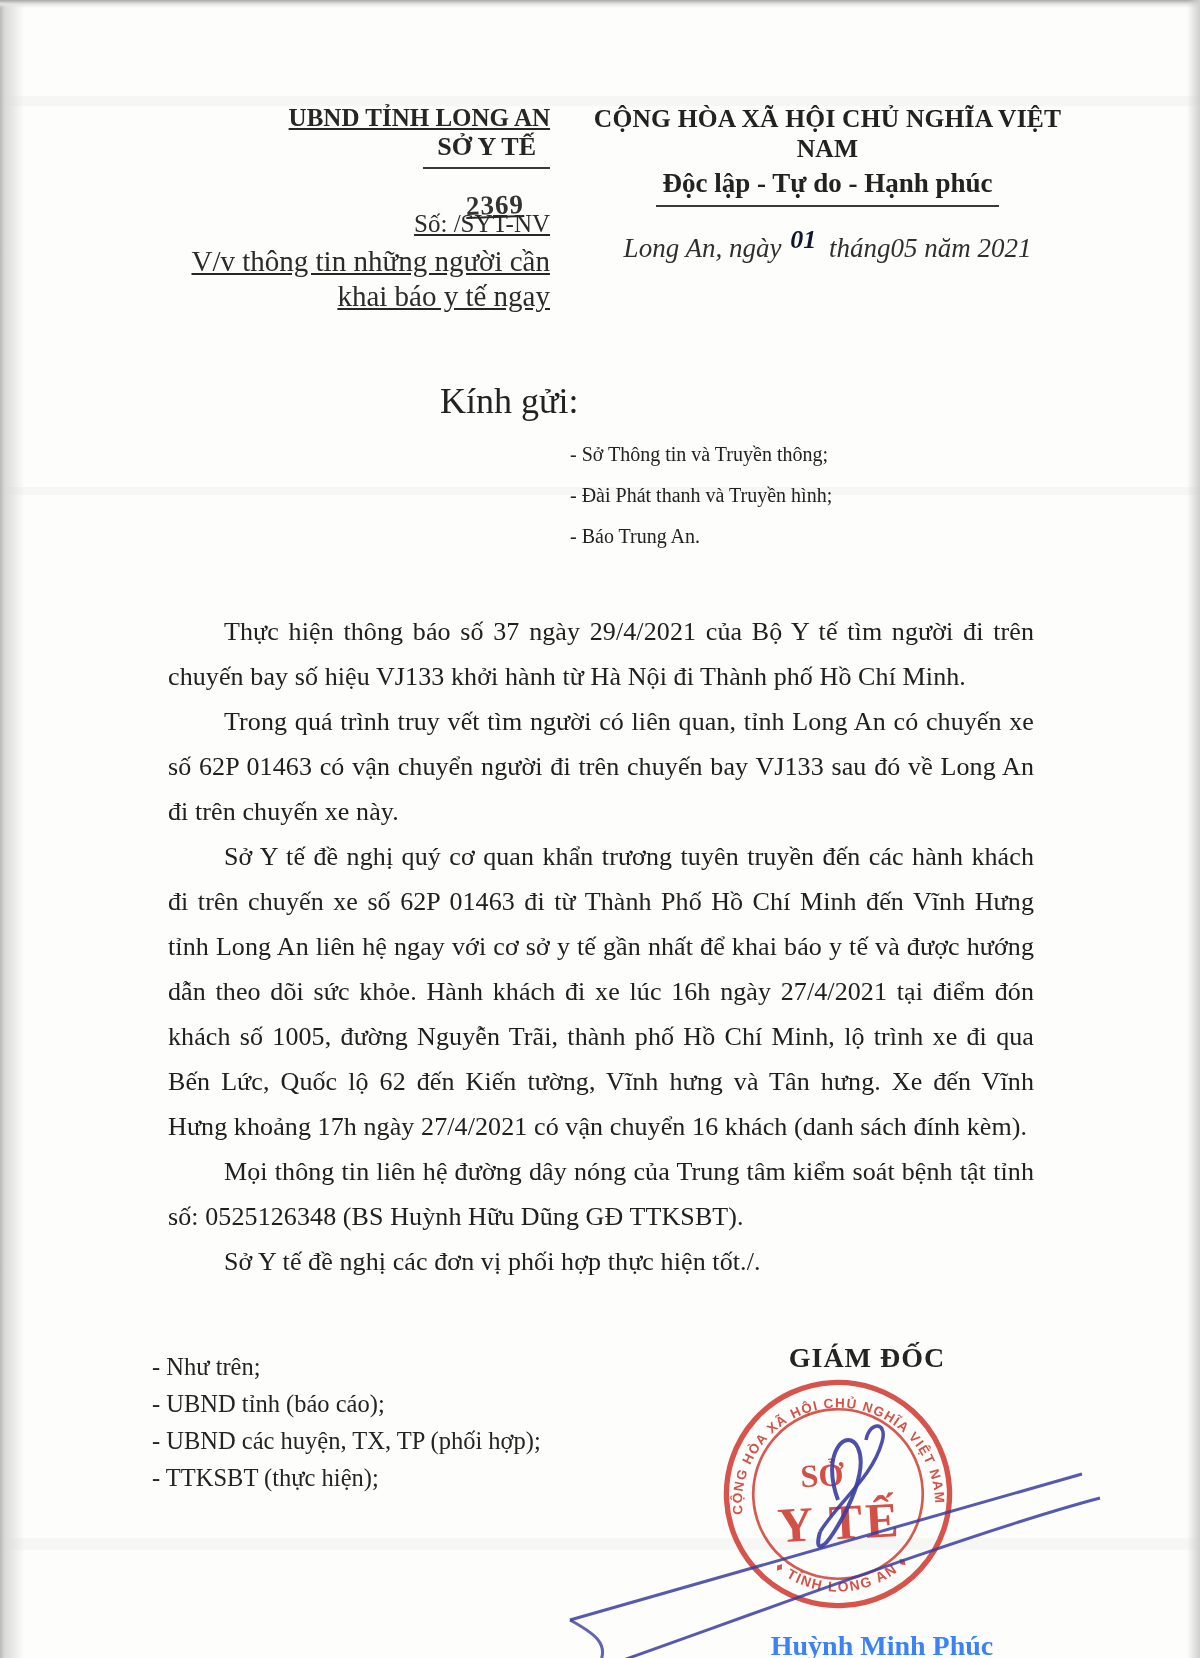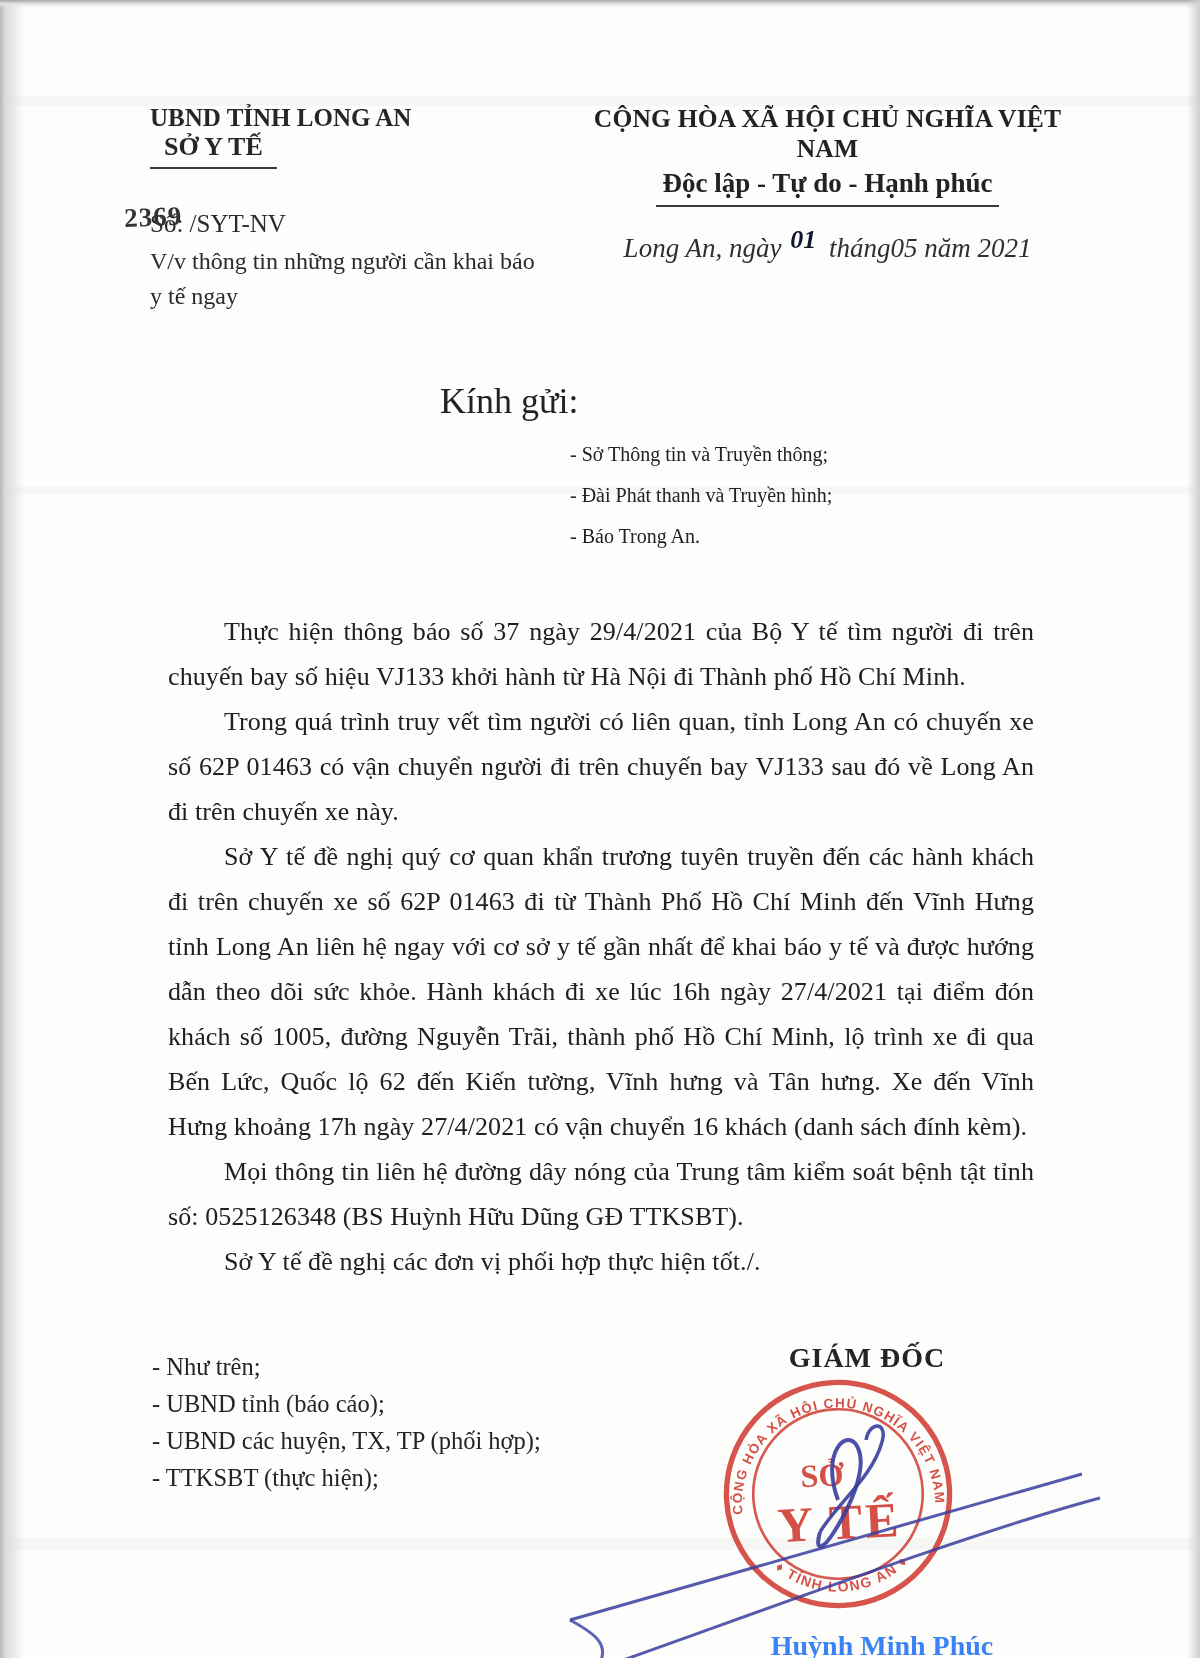--- a/index.html
+++ b/index.html
@@ -30,35 +30,35 @@
   .scan-band { position:absolute; left:0; right:0; background:#f1f1ee; opacity:.55; z-index:0; }
   .band1 { top:96px; height:10px; }
   .band2 { top:487px; height:8px; }
   .band3 { top:1538px; height:12px; }
 
   .page { position:relative; z-index:1; padding-top:104px; }
 
   
   .header-row { display:flex; }
   .hdr-left {
-    width:400px; margin-left:150px; text-align:left;
-    font-weight:bold; font-size:25px; color:#262626;
+    width:400px; margin-left:150px; text-align:right;
+    font-weight:bold; font-size:25px; color:#262626;text-decoration:underline;
   }
   .hdr-left .issuer {
     display:inline-block; font-size:26px; 
     padding:0 14px 5px 14px; border-bottom:2.5px solid #3a3a3a;
   }
   .handwritten-number {
     font-weight:bold; font-size:27px; color:#333;
     transform:rotate(-2deg) translateX(-26px);
     margin-top:26px; margin-bottom:-16px; letter-spacing:1px;
   }
   .doc-number { font-weight:normal; font-size:25px; color:#2b2b2b; }
   .subject {
-    font-weight:normal; font-size:24px; line-height:35px;
+    font-weight:normal; font-size:29px; line-height:35px;
     margin-top:6px; color:#2b2b2b;
   }
   .hdr-right { width:485px; margin-left:35px; text-align:center; color:#222; }
   .motto1 { font-weight:bold; font-size:25.5px; letter-spacing:.2px; }
   .motto2 {
     display:inline-block; font-weight:bold; font-size:27px; margin-top:4px;
     padding:0 6px 6px 6px; border-bottom:2.5px solid #3a3a3a;
   }
   .date-line { font-style:italic; font-size:27px; margin-top:26px; color:#2f2f2f; }
   .date-day {
@@ -127,21 +127,21 @@
         <span>tháng05 năm 2021</span>
       </div>
     </div>
   </div>
 
   <div class="salutation-block">
     <div class="salutation">Kính gửi:</div>
     <div class="recipient-list">
         <div class="recipient-item">- Sở Thông tin và Truyền thông;</div>
         <div class="recipient-item">- Đài Phát thanh và Truyền hình;</div>
-        <div class="recipient-item">- Báo Trong An.</div>
+        <div class="recipient-item">- Báo Trung An.</div>
       </div>
   </div>
 
   <div class="body-block">
       <div class="para">Thực hiện thông báo số 37 ngày 29/4/2021 của Bộ Y tế tìm người đi trên chuyến bay số hiệu VJ133 khởi hành từ Hà Nội đi Thành phố Hồ Chí Minh.</div>
       <div class="para">Trong quá trình truy vết tìm người có liên quan, tỉnh Long An có chuyến xe số 62P 01463 có vận chuyển người đi trên chuyến bay VJ133 sau đó về Long An đi trên chuyến xe này.</div>
       <div class="para">Sở Y tế đề nghị quý cơ quan khẩn trương tuyên truyền đến các hành khách đi trên chuyến xe số 62P 01463 đi từ Thành Phố Hồ Chí Minh đến Vĩnh Hưng tỉnh Long An liên hệ ngay với cơ sở y tế gần nhất để khai báo y tế và được hướng dẫn theo dõi sức khỏe. Hành khách đi xe lúc 16h ngày 27/4/2021 tại điểm đón khách số 1005, đường Nguyễn Trãi, thành phố Hồ Chí Minh, lộ trình xe đi qua Bến Lức, Quốc lộ 62 đến Kiến tường, Vĩnh hưng và Tân hưng. Xe đến Vĩnh Hưng khoảng 17h  ngày 27/4/2021 có vận chuyển 16 khách (danh sách đính kèm).</div>
       <div class="para">Mọi thông tin liên hệ đường dây nóng của Trung tâm kiểm soát bệnh tật tỉnh số: 0525126348 (BS Huỳnh Hữu Dũng GĐ TTKSBT).</div>
       <div class="para">Sở Y tế đề nghị các đơn vị phối hợp thực hiện tốt./.</div>
     </div>

